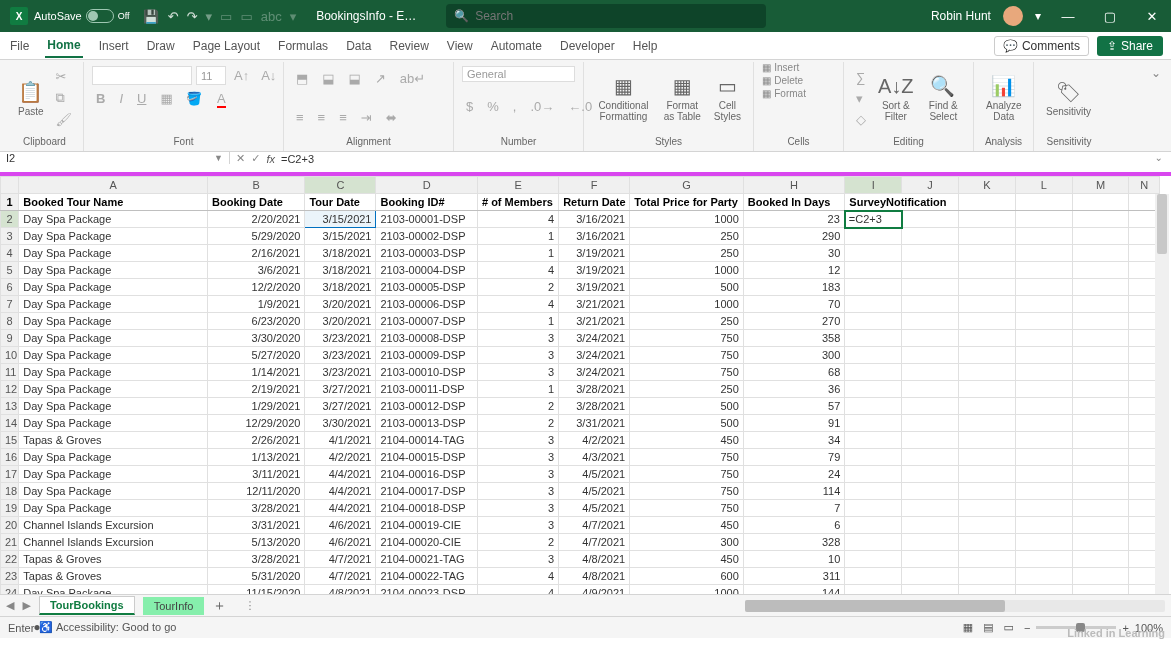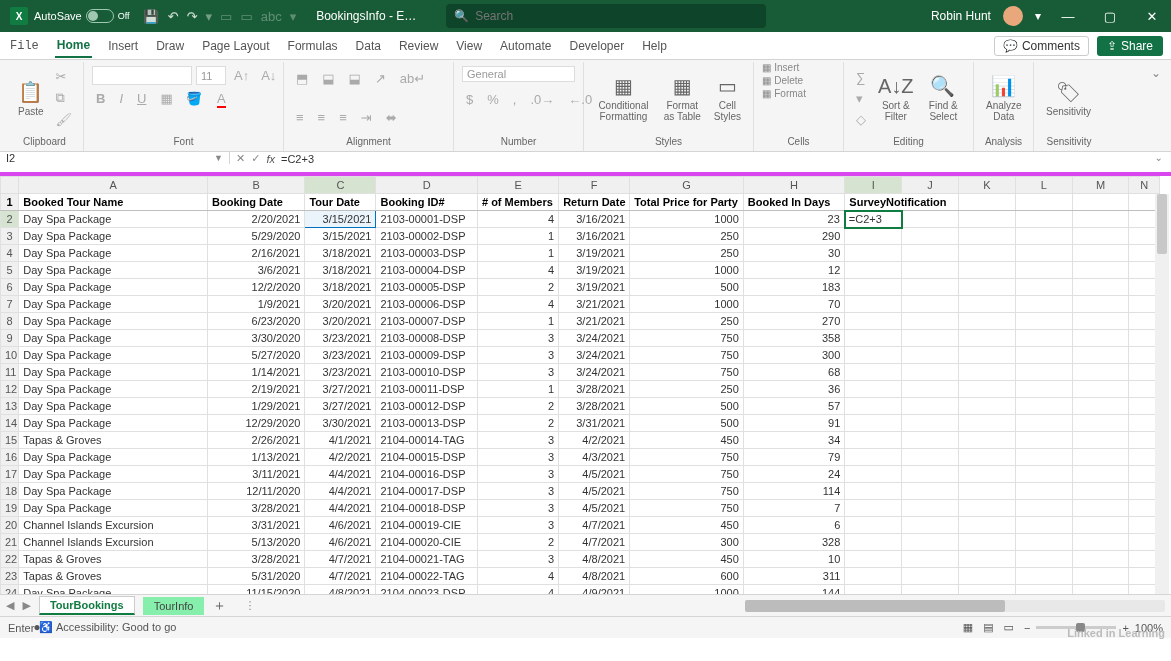--- a/index.html
+++ b/index.html
@@ -15,21 +15,21 @@
 .titlebar .qat span { opacity:0.8; font-size:13px; }
 .titlebar .doc-name { margin-left: 20px; font-size:12px; }
 .titlebar .search { margin-left: 30px; background:#0e4429; border-radius:4px; height:24px; width:320px; display:flex; align-items:center; padding:0 8px; color:#cfe4d6; gap:6px;}
 .titlebar .search input { background:transparent; border:none; color:#cfe4d6; outline:none; flex:1; font-size:12px;}
 .titlebar .right { margin-left:auto; display:flex; align-items:center; gap:12px; }
 .titlebar .avatar { width:20px; height:20px; border-radius:50%; background:#e8a87c; }
 .titlebar .winbtn { width:30px; text-align:center; font-size:13px; }
 
 
 .tabsrow { background:#fff; height:28px; border-bottom:1px solid #d4d4d4; display:flex; align-items:center; padding:0 8px; gap:14px; font-size:12px; }
-.tabsrow .filetab { color:#127245; font-weight:500;font-family:Liberation Mono, monospace; }
+.tabsrow .filetab { color:#127245; font-weight:500; }
 .tabsrow .tab { color:#555; padding:4px 2px; cursor:pointer; }
 .tabsrow .tab.active { color:#127245; border-bottom:2px solid #127245; font-weight:600; }
 .tabsrow .rightbtns { margin-left:auto; display:flex; gap:8px; }
 .tabsrow .comments { border:1px solid #ccc; border-radius:3px; padding:2px 8px; color:#333; display:flex; align-items:center; gap:4px;}
 .tabsrow .share { background:#127245; color:#fff; border-radius:3px; padding:2px 10px; display:flex; align-items:center; gap:4px;}
 
 
 .ribbon { background:#f5f5f5; height:92px; border-bottom:1px solid #d4d4d4; display:flex; padding:2px 6px 0 6px; }
 .group { border-right:1px solid #e0e0e0; padding:0 8px; display:flex; flex-direction:column; justify-content:space-between; }
 .group-label { font-size:10px; color:#666; text-align:center; padding:2px 0 4px; }
@@ -188,21 +188,21 @@
       <span class="smallico">ab↵</span>
       <span class="smallico">≡</span>
       <span class="smallico">≡</span>
       <span class="smallico">≡</span>
       <span class="smallico">⇥</span>
       <span class="smallico">⬌</span>
     </div>
     <div class="group-label">Alignment</div>
   </div>
   <div class="group" style="width:130px">
-    <div class="group-body" style="flex-direction:column;align-items:stretch;gap:8px;padding-top:4px">
+    <div class="group-body" style="flex-direction:column;align-items:stretch;gap:15px;padding-top:4px">
       <input disabled="" value="General" style="">
       <div style="display:flex;gap:6px">
         <span class="smallico">$</span>
         <span class="smallico">%</span>
         <span class="smallico">,</span>
         <span class="smallico">.0→</span>
         <span class="smallico">←.0</span>
       </div>
     </div>
     <div class="group-label">Number</div>

